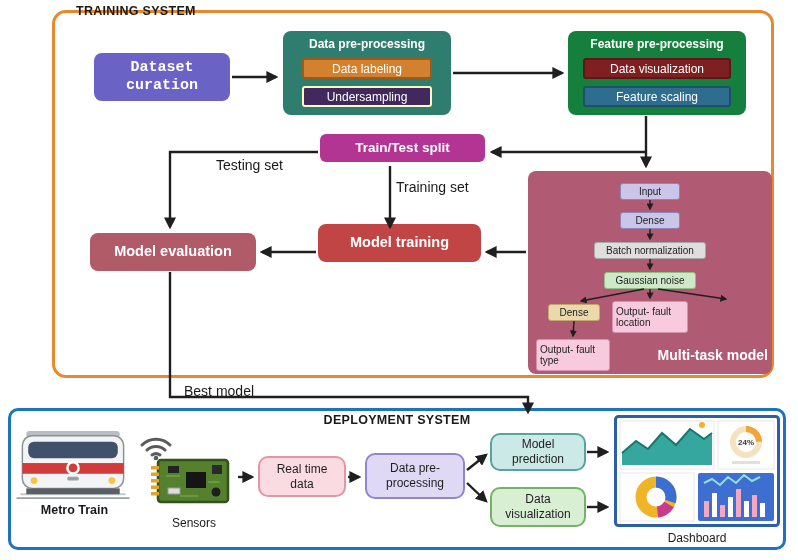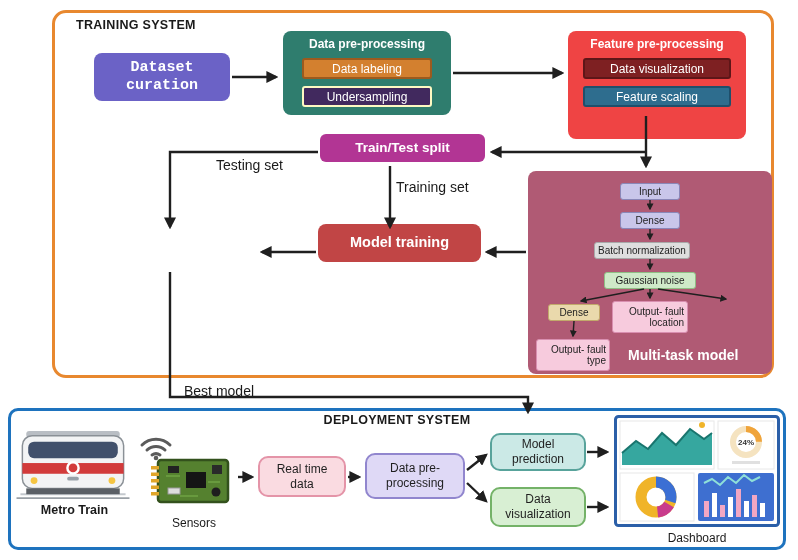--- a/index.html
+++ b/index.html
@@ -5,48 +5,48 @@
   * { box-sizing: border-box; margin: 0; padding: 0; }
   body { background:#fff; }
   .canvas {
     position: relative; width: 798px; height: 560px; background: #fff;
     font-family: "Liberation Sans", sans-serif; overflow: hidden;
   }
   .panel { position: absolute; background: #fff; }
   .training-panel { left:52px; top:10px; width:722px; height:368px; border:3px solid #E8882F; border-radius:14px; }
   .deployment-panel { left:8px; top:408px; width:778px; height:142px; border:3px solid #1E73BE; border-radius:10px; }
   .sys-title { position:absolute; font-size:12.5px; font-weight:bold; color:#1A1A1A; letter-spacing:.3px; }
-  .training-title { left:76px; top:18px; }
+  .training-title { left:76px; top:4px; }
   .deployment-title { left:8px; top:413px; width:778px; text-align:center; }
 
   .node { position:absolute; display:flex; align-items:center; justify-content:center;
           text-align:center; color:#fff; border-radius:8px; line-height:1.2; }
   .dataset-curation { left:94px; top:53px; width:136px; height:48px; background:#6B62C6; font-size:15px; font-weight:bold; padding:0 28px;font-family:Liberation Mono, monospace; }
   .tts { left:320px; top:134px; width:165px; height:28px; background:#B23594; font-size:13.5px; font-weight:bold; border-radius:6px; }
   .model-eval { left:90px; top:233px; width:166px; height:38px; background:#B15A68; font-size:14.5px; font-weight:bold; }
   .model-train { left:318px; top:224px; width:163px; height:38px; background:#C14545; font-size:14.5px; font-weight:bold; }
 
   .group { position:absolute; border-radius:8px; padding-top:6px; }
   .group-datapre { left:283px; top:31px; width:168px; height:84px; background:#2F7D6E; }
-  .group-featpre { left:568px; top:31px; width:178px; height:108px; background:#ef4444; }
+  .group-featpre { left:568px; top:31px; width:178px; height:84px; background:#15803d; }
   .group-title { text-align:center; color:#fff; font-weight:bold; font-size:12px; }
   .group-item { width:130px; height:21px; margin:7px auto 0; display:flex; align-items:center; justify-content:center;
                 color:#fff; font-size:12px; border-radius:3px; }
   .gi-labeling { background:#D3802F; border:2px solid #9C5A1E; }
   .gi-undersampling { background:#41295E; border:2px solid #fef9c3; }
   .gi-datavis { background:#7E2022; border:2px solid #5E1618; width:148px; }
   .gi-featscale { background:#2E6D8E; border:2px solid #1F4F6B; width:148px; }
 
   .multitask { position:absolute; left:528px; top:171px; width:244px; height:203px; background:#B05A74; border-radius:8px; }
-  .mt-title { position:absolute; left:100px; top:176px; width:140px; text-align:left; color:#fff; font-weight:bold; font-size:14px; }
-  .mini { position:absolute; display:flex; align-items:center; justify-content:center; text-align:right;
+  .mt-title { position:absolute; left:100px; top:176px; width:140px; text-align:right; color:#fff; font-weight:bold; font-size:14px; }
+  .mini { position:absolute; display:flex; align-items:center; justify-content:center; text-align:left;
           font-size:10px; color:#222; border-radius:3px; line-height:1.15; padding:0 3px; }
   .mi-input  { left:92px; top:12px; width:60px; height:17px; background:#C9C6EA; border:1px solid #8A87B8; }
   .mi-dense1 { left:92px; top:41px; width:60px; height:17px; background:#C9C6EA; border:1px solid #8A87B8; }
-  .mi-batch  { left:66px; top:71px; width:96px; height:17px; background:#DEDEDE; border:1px solid #A9A9A9; }
+  .mi-batch  { left:66px; top:71px; width:112px; height:17px; background:#DEDEDE; border:1px solid #A9A9A9; }
   .mi-gauss  { left:76px; top:101px; width:92px; height:17px; background:#CFE9C8; border:1px solid #8FBF85; }
   .mi-dense2 { left:20px; top:133px; width:52px; height:17px; background:#EAD9AC; border:1px solid #C2A96B; }
   .mi-ofl    { left:84px; top:130px; width:76px; height:32px; background:#F7CBDD; border:1px solid #D98FB0; }
   .mi-ogq    { left:168px; top:130px; width:72px; height:32px; background:#F7CBDD; border:1px solid #D98FB0; }
   .mi-oft    { left:8px; top:168px; width:74px; height:32px; background:#F7CBDD; border:1px solid #D98FB0; }
 
   .flow-label { position:absolute; font-size:14px; color:#1A1A1A; }
   .lbl-testing { left:216px; top:157px; }
   .lbl-training { left:396px; top:179px; }
   .lbl-best { left:184px; top:383px; }
@@ -96,20 +96,23 @@
     </div>
     <div class="group-item gi-featscale">
       <span>Feature scaling</span>
     </div>
   </div>
 
   <div class="node tts">
     <span>Train/Test split</span>
   </div>
 
+  <div class="node model-eval">
+    <span>Model evaluation</span>
+  </div>
   <div class="node model-train">
     <span>Model training</span>
   </div>
 
   <div class="flow-label lbl-testing">Testing set</div>
   <div class="flow-label lbl-training">Training set</div>
   <div class="flow-label lbl-best">Best model</div>
 
   <div class="multitask">
     <div class="mini mi-input">Input</div>

